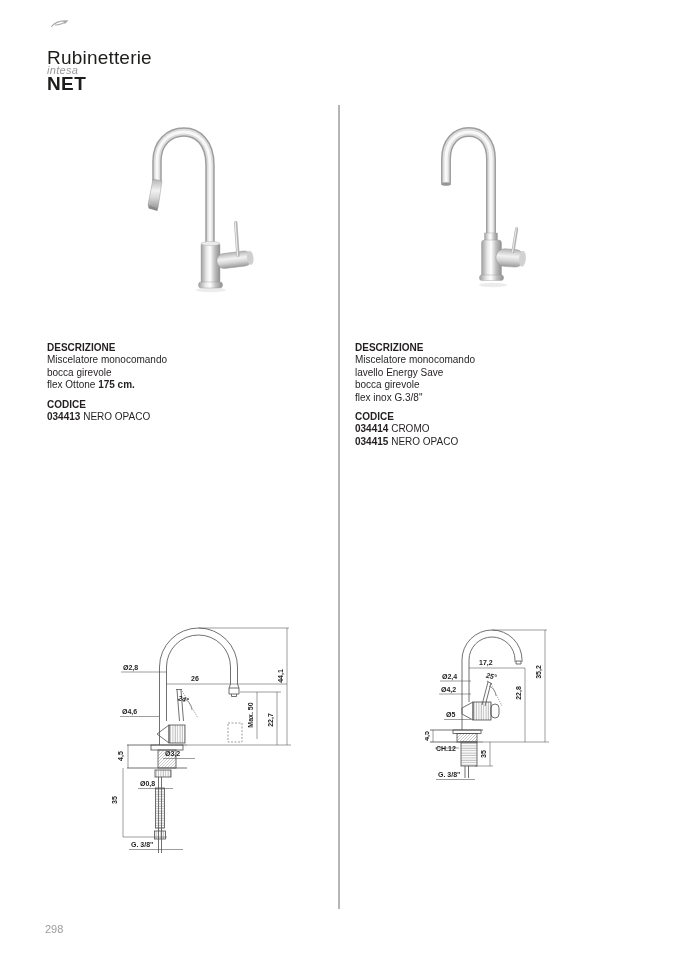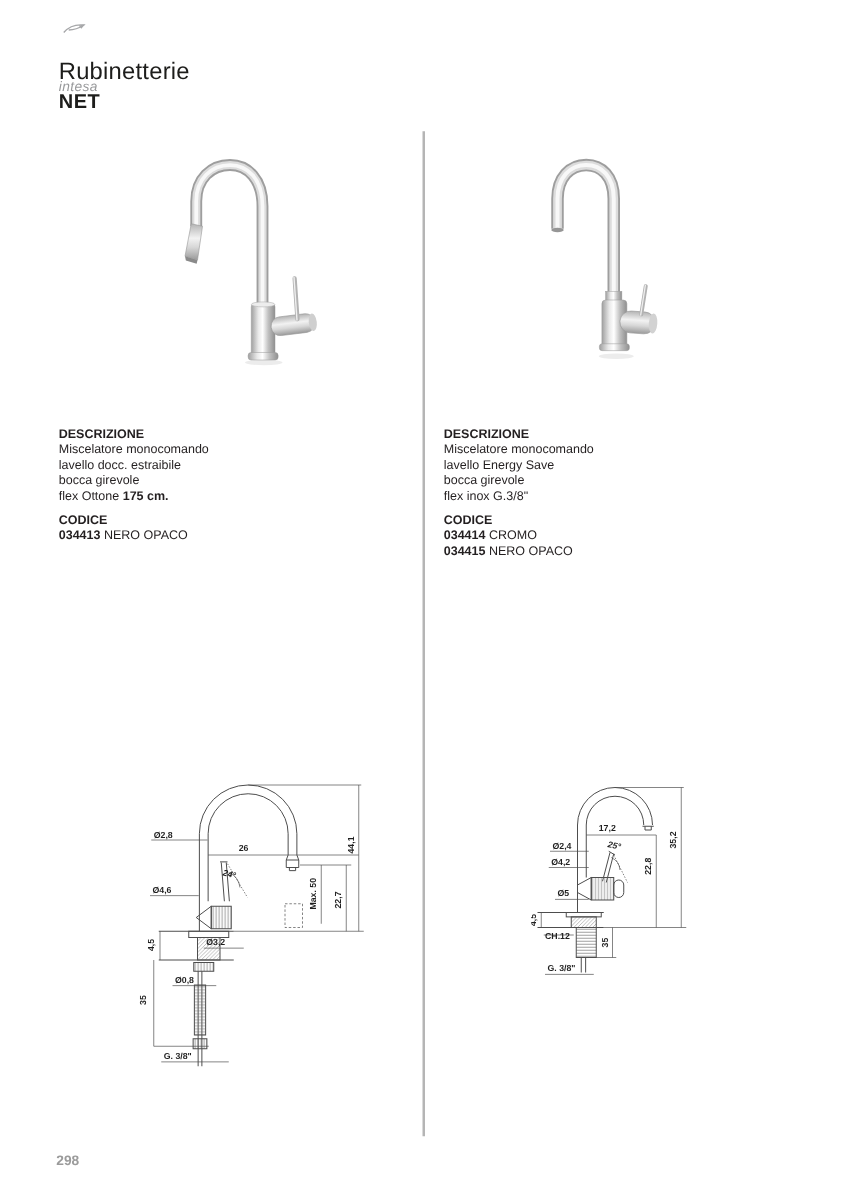--- a/index.html
+++ b/index.html
@@ -2,32 +2,32 @@
 <html><head>
 <meta charset="utf-8">
 <style>
   html,body{margin:0;padding:0;background:#ffffff;}
   .page{position:relative;width:677px;height:958px;background:#ffffff;overflow:hidden;
         font-family:"Liberation Sans",sans-serif;color:#231f20;}
   .abs{position:absolute;}
   .brand{left:47px;top:16px;width:90px;}
   .brand-text{font-style:italic;font-size:11px;color:#98999b;letter-spacing:0.3px;line-height:10px;margin-top:31px;}
   .title{left:47px;top:47px;font-size:19px;font-weight:400;color:#1d1d1b;letter-spacing:0.2px;}
-  .series{left:47px;top:73px;font-size:16px;font-weight:700;color:#1d1d1b;letter-spacing:0.4px;}
+  .series{left:47px;top:73px;font-size:19px;font-weight:700;color:#1d1d1b;letter-spacing:0.4px;}
   .divider{left:338px;top:105px;width:2px;height:804px;background:#b5b5b5;}
   .photo{width:160px;height:180px;top:115px;}
   .photo.left{left:120px;} .photo.right{left:420px;}
   .desc{top:342px;width:260px;font-size:10px;line-height:12.4px;}
   .desc.left{left:47px;} .desc.right{left:355px;}
   .desc .hd{font-weight:700;}
   .desc .codice{margin-top:7px;}
   .b{font-weight:700;}
   .drawing-left{left:95px;top:618px;}
   .drawing-right{left:425px;top:620px;}
-  .pagenum{left:45px;top:923px;font-size:11px;font-weight:700;color:#9b9b9b;}
+  .pagenum{left:45px;top:923px;font-size:11px;font-weight:400;color:#9b9b9b;}
   svg text{font-family:"Liberation Sans",sans-serif;}
   .dim{font-size:7px;font-weight:700;fill:#1f1f1f;}
   .dimi{font-size:7px;font-weight:700;font-style:italic;fill:#1f1f1f;}
 </style>
 </head>
 <body>
 
 <div class="page">
 
   <div class="abs brand">
@@ -93,21 +93,20 @@
     <g transform="rotate(9 93 136)">
       <rect x="91.5" y="112" width="3.2" height="26" rx="1.5" fill="#b3b3b3"></rect>
       <rect x="92.2" y="112.5" width="1" height="25" fill="#efefef"></rect>
     </g>
     <rect x="59.5" y="160" width="24" height="5.5" rx="2.2" fill="url(#chromeH)" stroke="#9b9b9b" stroke-width="0.4"></rect>
   </svg>
 
   <div class="abs desc left">
     <div class="hd">DESCRIZIONE</div>
     <div>Miscelatore monocomando</div>
-    <div>lavello docc. estraibile</div>
     <div>bocca girevole</div>
     <div><span>flex Ottone </span><span class="b">175 cm.</span></div>
     <div class="hd codice">CODICE</div>
     <div><span class="b">034413</span> <span>NERO OPACO</span></div>
   </div>
 
   <div class="abs desc right">
     <div class="hd">DESCRIZIONE</div>
     <div>Miscelatore monocomando</div>
     <div>lavello Energy Save</div>

